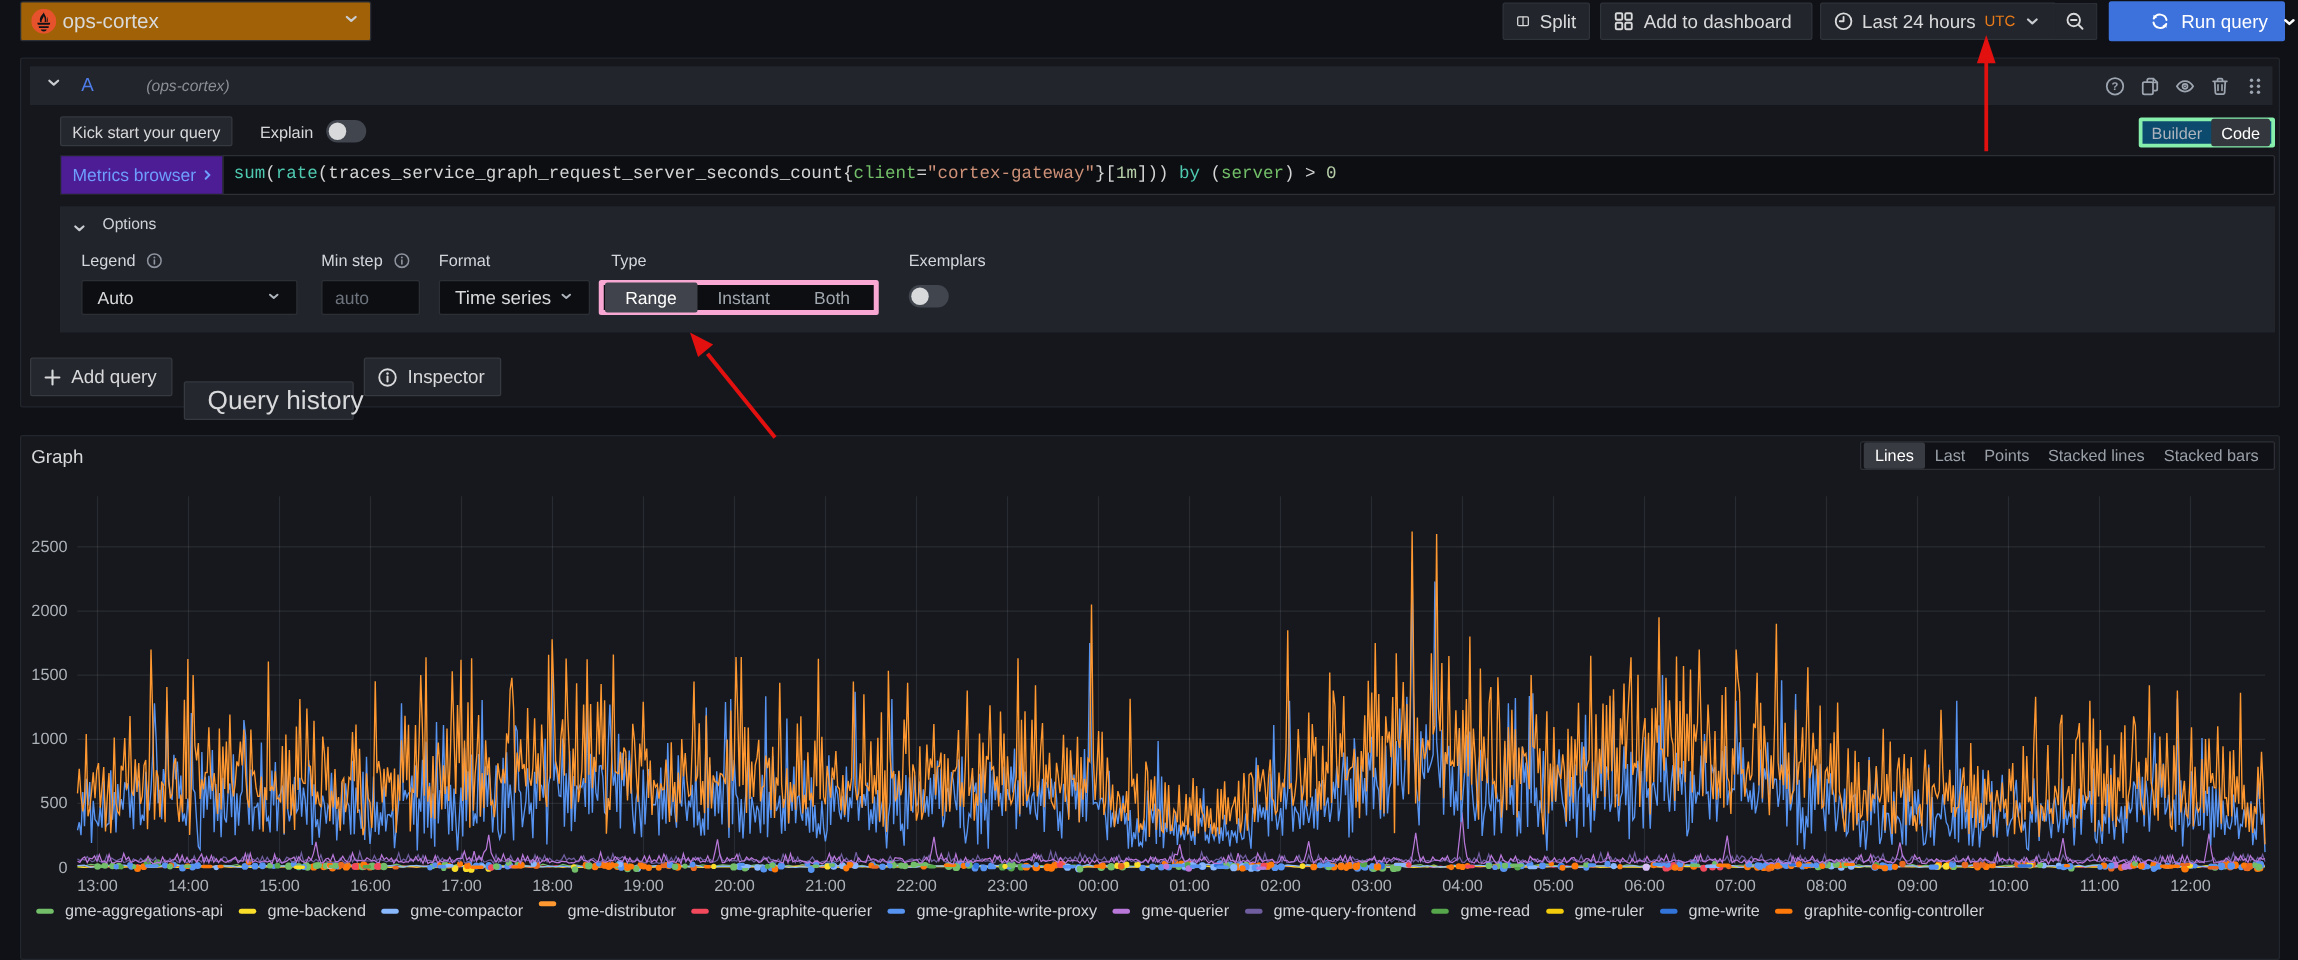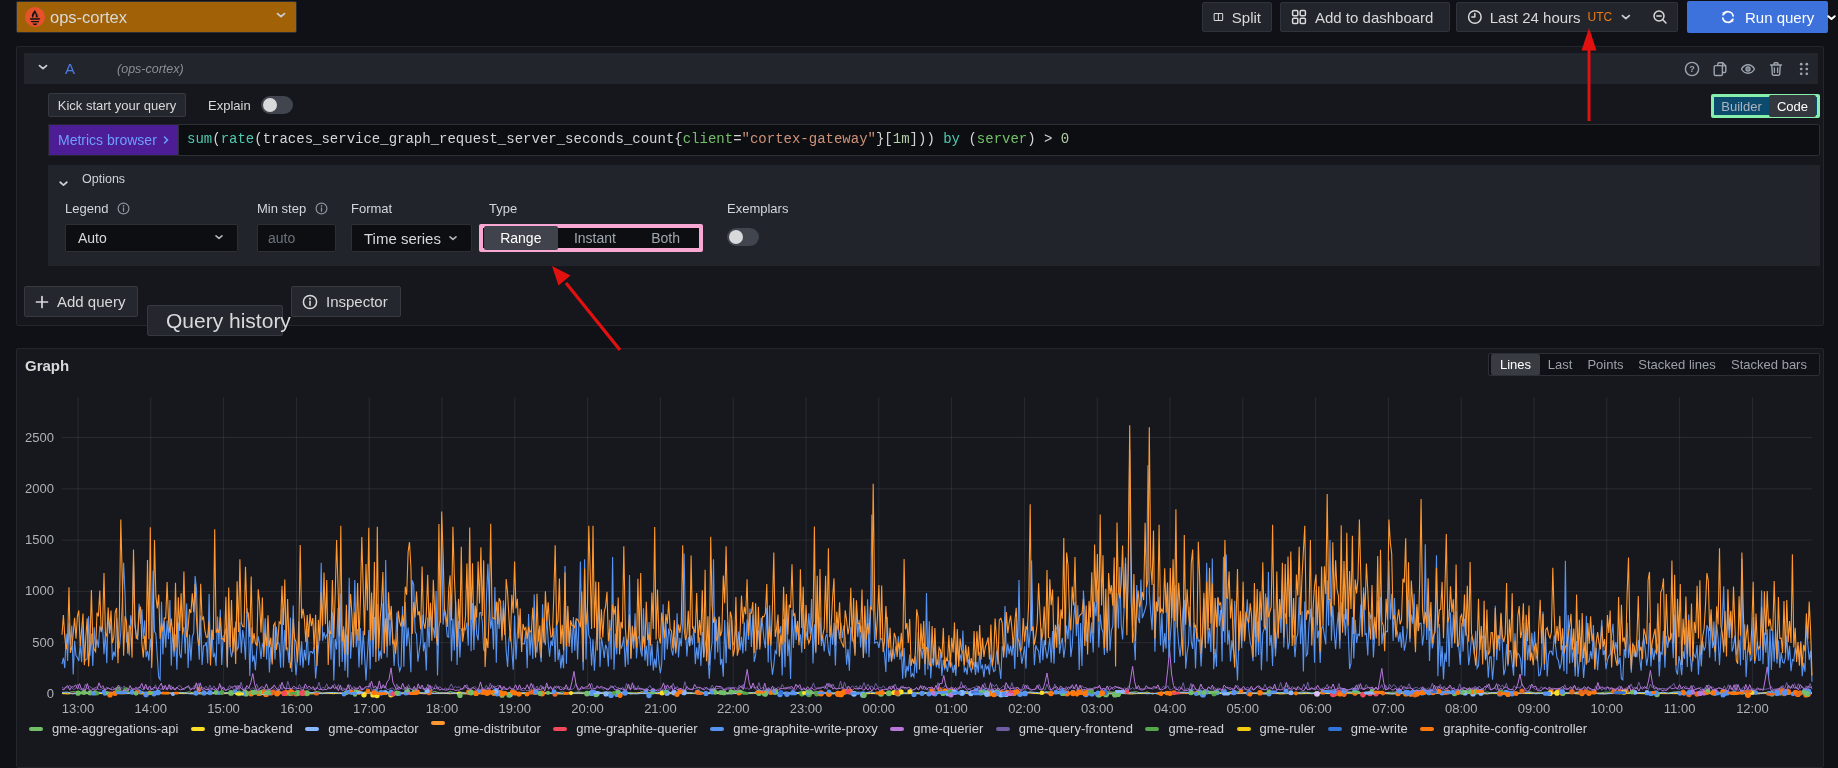--- a/index.html
+++ b/index.html
@@ -183,21 +183,21 @@
   </div>
 <div class="btn" style="left:291px;top:286px;height:31px;width:110px;font-size:15px;background:#24272e;border-color:#36393f;">
     <svg width="16" height="16" viewBox="0 0 16 16" style="">
       <circle cx="8" cy="8" r="6.6" fill="none" stroke="#d8d9da" stroke-width="1.5"></circle>
       <path d="M8 7.2v4" stroke="#d8d9da" stroke-width="1.6" stroke-linecap="round"></path>
       <circle cx="8" cy="4.8" r="1" fill="#d8d9da"></circle>
     </svg>
     <span>Inspector</span>
   </div>
 <div class="panel" style="left:16px;top:348px;width:1808px;height:420px;background:#16181d;border-color:#23262c;"></div>
-<span class="abs" style="left:25px;top:357px;color:#d8d9da;font-size:15px;font-weight:700;">Graph</span>
+<span class="abs" style="left:25px;top:357px;color:#d8d9da;font-size:15px;font-weight:400;">Graph</span>
 <div class="abs" style="left:1488px;top:353px;width:332px;height:23px;border:1px solid #2c3036;border-radius:2px;background:#101116;display:flex;align-items:center;font-size:13px;">
   <div style="width:49px;height:21px;margin-left:2px;background:#383b42;border-radius:2px;display:flex;align-items:center;justify-content:center;color:#fff;">Lines</div>
   <div style="width:40px;text-align:center;color:#9aa0a8;">Last</div>
   <div style="width:51px;text-align:center;color:#9aa0a8;">Points</div>
   <div style="width:92px;text-align:center;color:#9aa0a8;">Stacked lines</div>
   <div style="width:92px;text-align:center;color:#9aa0a8;">Stacked bars</div>
 </div>
 
 <svg class="abs" width="1838" height="768" viewBox="0 0 1838 768" style="left:0;top:0;pointer-events:none">
 <line x1="62" x2="1812" y1="694.0" y2="694.0" stroke="rgba(210,215,225,0.10)" stroke-width="1"></line>

